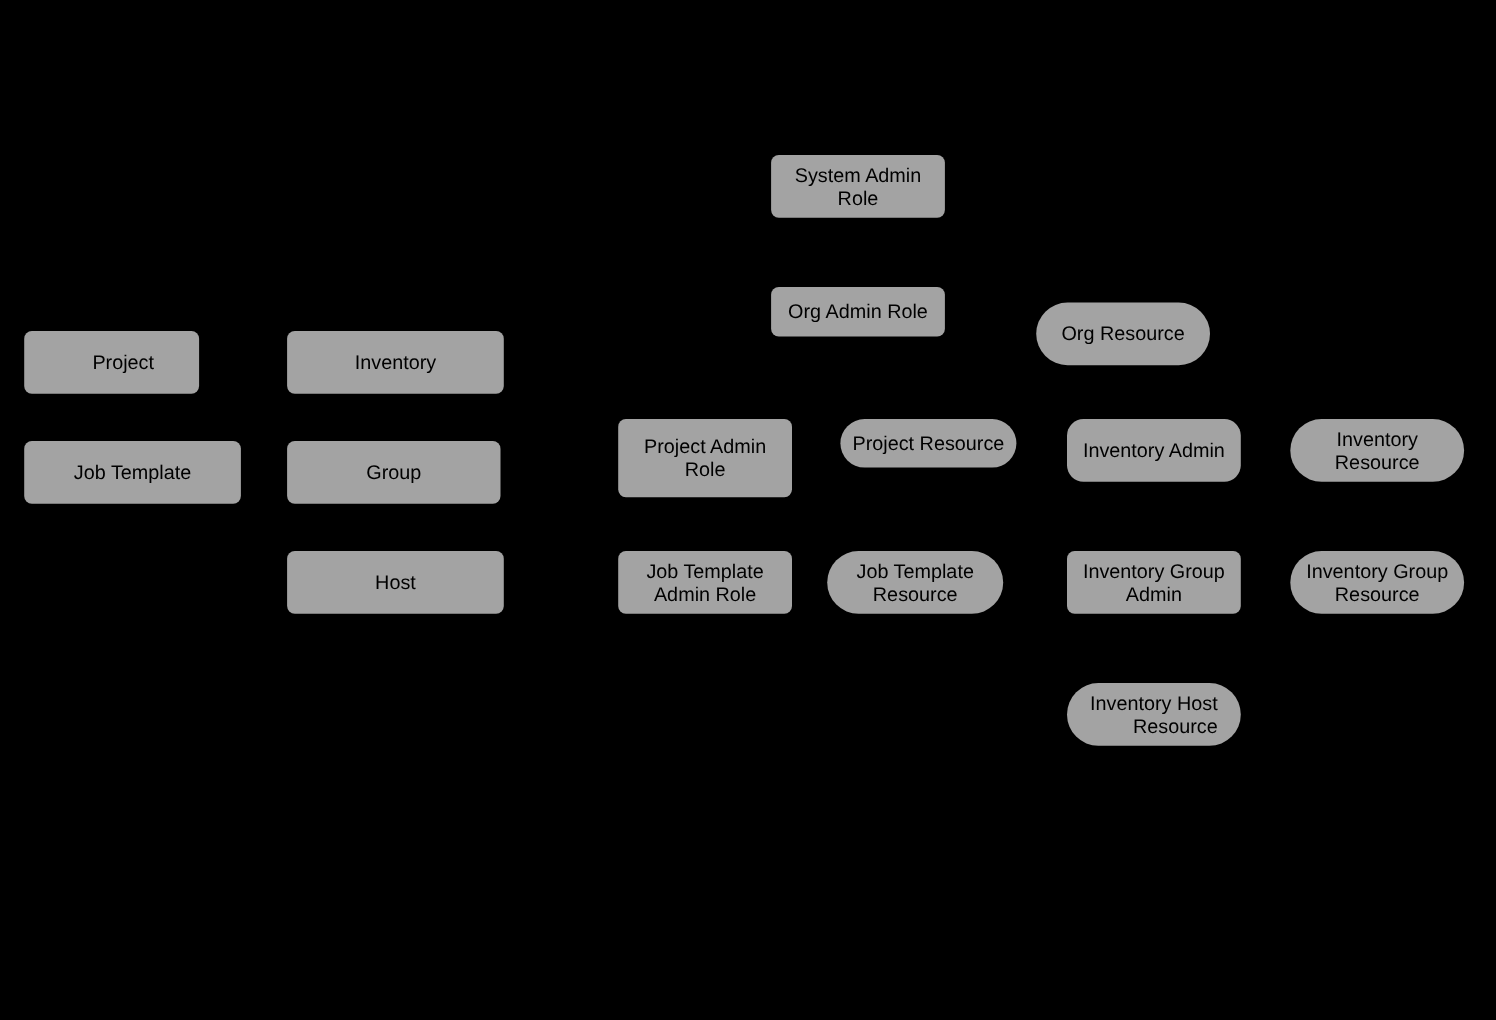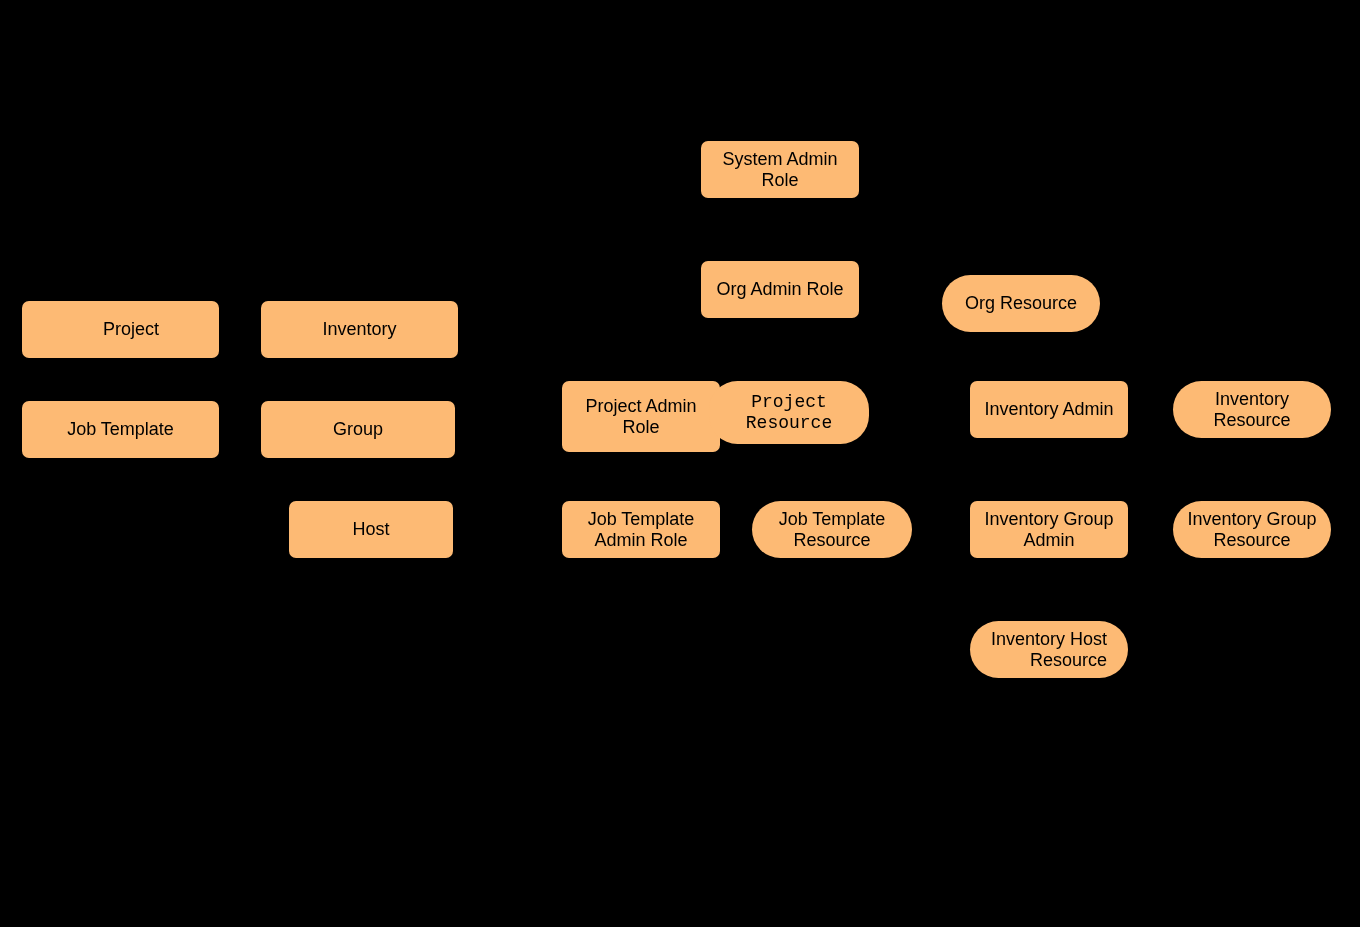--- a/index.html
+++ b/index.html
@@ -14,21 +14,21 @@
     font-family: "Liberation Sans", sans-serif;
   }
   .canvas {
     position: relative;
     width: 1360px;
     height: 927px;
     background: #000000;
   }
   .node {
     position: absolute;
-    background: #fdba74;
+    background: #a3a3a3;
     color: #000000;
     display: flex;
     align-items: center;
     justify-content: center;
     text-align: center;
     font-size: 18px;
     line-height: 21px;
     white-space: pre-line;
     border-radius: 7px;
     box-sizing: border-box;
@@ -36,43 +36,43 @@
   .node.stadium {
     border-radius: 28.5px;
   }
 </style>
 </head>
 <body>
 
 <div class="canvas">
 
 
-  <div class="node" style="left:22px; top:301px; width:197px; height:57px;padding-left:21px;">Project</div>
+  <div class="node" style="left:22px; top:301px; width:159px; height:57px;padding-left:21px;">Project</div>
 
   <div class="node" style="left:261px; top:301px; width:197px; height:57px;">Inventory</div>
 
   <div class="node" style="left:22px; top:401px; width:197px; height:57px;">Job Template</div>
 
   <div class="node" style="left:261px; top:401px; width:194px; height:57px;">Group</div>
 
-  <div class="node" style="left:261px; top:501px; width:164px; height:57px;margin-left:28px;">Host</div>
+  <div class="node" style="left:261px; top:501px; width:197px; height:57px;">Host</div>
 
   <div class="node" style="left:701px; top:141px; width:158px; height:57px;">System Admin
 Role</div>
 
-  <div class="node" style="left:701px; top:261px; width:158px; height:57px;">Org Admin Role</div>
+  <div class="node" style="left:701px; top:261px; width:158px; height:45px;">Org Admin Role</div>
 
   <div class="node stadium" style="left:942px; top:275px; width:158px; height:57px;">Org Resource</div>
 
   <div class="node" style="left:562px; top:381px; width:158px; height:71px;">Project Admin
 Role</div>
 
-  <div class="node stadium" style="left:709px; top:381px; width:160px; height:63px;font-family:Liberation Mono, monospace;">Project Resource</div>
+  <div class="node stadium" style="left:764px; top:381px; width:160px; height:44px;">Project Resource</div>
 
-  <div class="node" style="left:970px; top:381px; width:158px; height:57px;">Inventory Admin</div>
+  <div class="node" style="left:970px; top:381px; width:158px; height:57px;border-radius:15px;">Inventory Admin</div>
 
   <div class="node stadium" style="left:1173px; top:381px; width:158px; height:57px;">Inventory
 Resource</div>
 
   <div class="node" style="left:562px; top:501px; width:158px; height:57px;">Job Template
 Admin Role</div>
 
   <div class="node stadium" style="left:752px; top:501px; width:160px; height:57px;">Job Template
 Resource</div>
 

